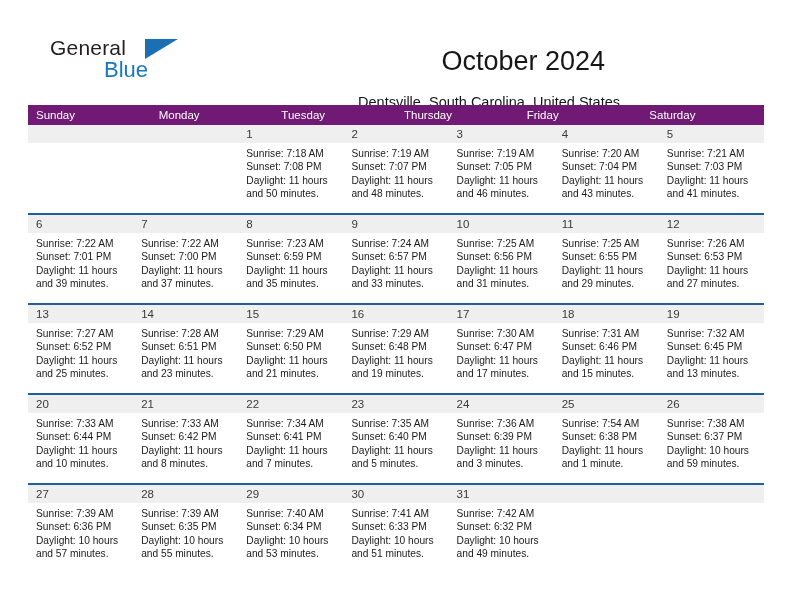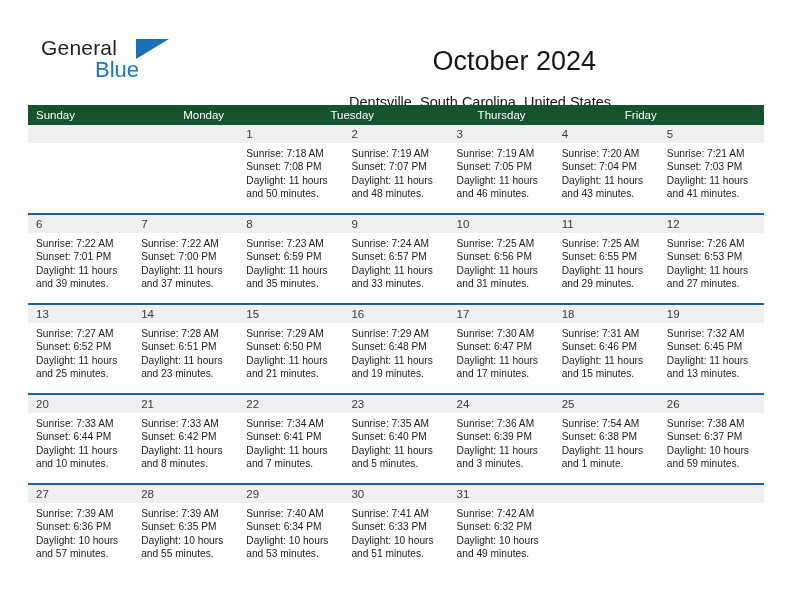--- a/index.html
+++ b/index.html
@@ -17,21 +17,21 @@
   .page {
     position: relative;
     width: 792px;
     height: 612px;
     box-sizing: border-box;
   }
 
   
   .header {
     position: absolute;
-    left: 7px; top: 0;
+    left: 16px; top: 0;
     width: 640px;
     height: 100px;
   }
   .logo {
     position: absolute;
     left: 34px;
     top: 36px;
     width: 200px;
     height: 52px;
   }
@@ -87,21 +87,21 @@
   
   .calendar {
     position: absolute;
     left: 28px;
     top: 105px;
     width: 736px;
   }
   .dow-row {
     display: flex;
     width: 100%;
-    background: #14532d;
+    background: #701a75;
     height: 20px;
   }
   .dow {
     flex: 1 1 0;
     color: #ffffff;
     font-size: 11.5px;
     line-height: 20px;
     padding-left: 8px;
     box-sizing: border-box;
     white-space: nowrap;
@@ -168,20 +168,21 @@
 
   </div>
 
   <div class="calendar">
     <div class="dow-row">
       <div class="dow">Sunday</div>
       <div class="dow">Monday</div>
       <div class="dow">Tuesday</div>
       <div class="dow">Thursday</div>
       <div class="dow">Friday</div>
+      <div class="dow">Saturday</div>
     </div>
 
     <div id="weeks-container">
         <div class="week week-first">
           <div class="day-cell">
             <div class="day-num-band empty"></div>
             <div class="day-info">
               <div></div>
               <div></div>
               <div></div>

